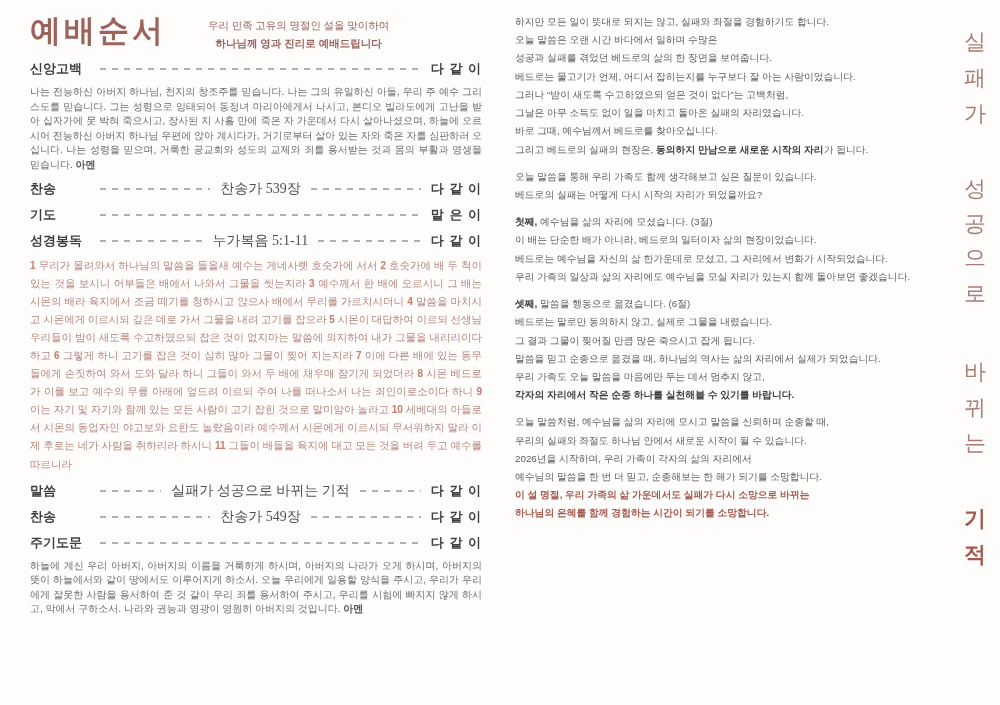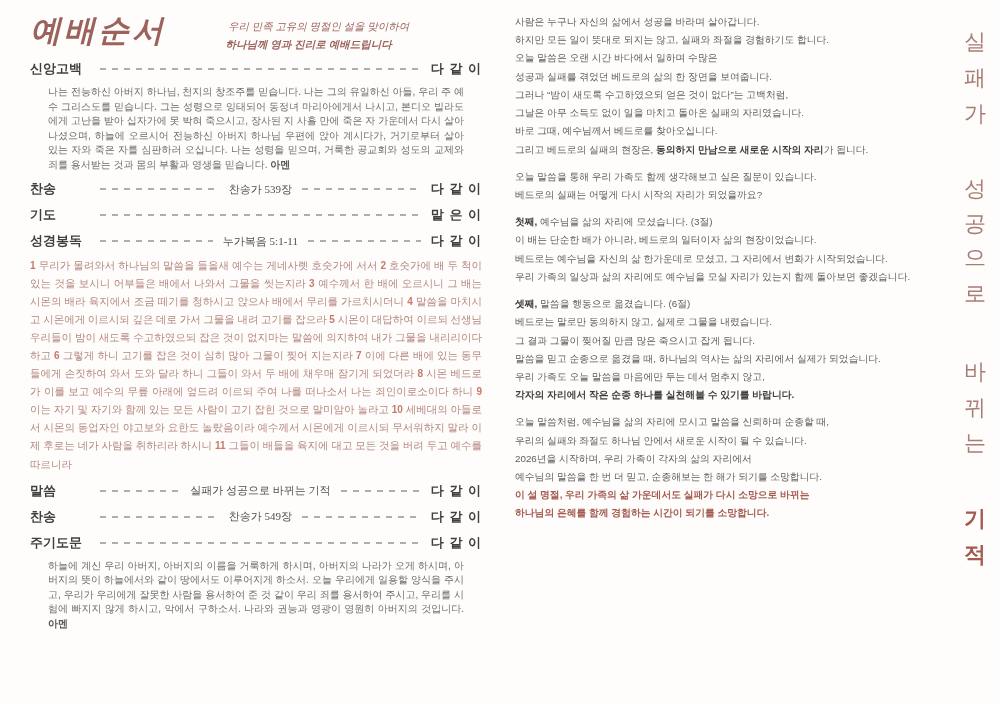--- a/index.html
+++ b/index.html
@@ -6,52 +6,52 @@
   html, body { margin: 0; padding: 0; }
   body {
     width: 1000px; height: 705px; overflow: hidden;
     background: #ffffff;
     font-family: "Liberation Sans", sans-serif;
   }
   .page { position: relative; width: 1000px; height: 705px; background: #fefdfc; }
 
   
   .left-col { position: absolute; left: 30px; top: 10px; width: 452px; }
-  .worship-header { display: flex; align-items: flex-end; margin-bottom: 4px; font-style: italic; }
+  .worship-header { display: flex; align-items: center; margin-bottom: 4px; }
   .main-title {
     font-family: "Liberation Serif", serif;
     font-size: 31px; font-weight: bold; letter-spacing: 3px;
     color: var(--accent);
   }
   .subtitle {
     margin-left: 42px; margin-top: 7px; text-align: center;
     font-size: 10.5px; line-height: 1.55; color: var(--accent);
   }
-  .subtitle .l1 { font-family: "Liberation Serif", serif; margin-left: 20px; }
+  .subtitle .l1 { font-family: "Liberation Serif", serif; }
   .subtitle .l2 { font-weight: bold; }
 
   .order-row {
     display: flex; align-items: center;
     margin: 8px 0 7px;
     font-size: 13px; font-weight: bold; color: var(--heading);
   }
   .order-label { width: 60px; text-align: justify; text-align-last: justify; }
   .order-right { letter-spacing: 1px; white-space: pre; }
   .dash-fill {
     flex: 1; height: 2px; margin: 0 10px; min-width: 30px;
     background-image: repeating-linear-gradient(to right, var(--dash) 0 6px, transparent 6px 12px);
   }
   .order-center {
     font-family: "Liberation Serif", serif;
-    font-weight: normal; font-size: 11px; color: #4f4f4f;
+    font-weight: normal; font-size: 14px; color: #4f4f4f;
   }
 
   .para {
     font-size: 10px; line-height: 1.45; color: #6b6b6b;
-    margin: 2px 18px 8px; text-align: justify;
+    margin: 2px 0 8px; text-align: justify;
   }
   .para .b { font-weight: bold; color: #555555; }
   .para.scripture {
     font-family: "Liberation Serif", serif;
     font-size: 10.5px; line-height: 1.72;
     color: var(--scripture); margin: 4px 0 8px;
   }
   .para.scripture .vnum {
     font-family: "Liberation Sans", sans-serif;
     font-weight: bold; font-size: 10px; color: var(--verse-number);
@@ -135,24 +135,24 @@
           <span class="order-label">주기도문</span>
           <span class="dash-fill"></span>
           <span class="order-right">다 같 이</span>
         </div>
         <div class="para lords-prayer"><span>하늘에 계신 우리 아버지, 아버지의 이름을 거룩하게 하시며, 아버지의 나라가 오게 하시며, 아버지의 뜻이 하늘에서와 같이 땅에서도 이루어지게 하소서. 오늘 우리에게 일용할 양식을 주시고, 우리가 우리에게 잘못한 사람을 용서하여 준 것 같이 우리 죄를 용서하여 주시고, 우리를 시험에 빠지지 않게 하시고, 악에서 구하소서. 나라와 권능과 영광이 영원히 아버지의 것입니다. </span><span class="b">아멘</span></div>
       </div>
   </div>
 
   <div class="sermon">
       <div class="sermon-para">
-        <div class="sermon-line"><span>사람은 누구나 자신의 삶에서 성공을 바라며 살아갑니다.</span></div>
         <div class="sermon-line"><span>하지만 모든 일이 뜻대로 되지는 않고, 실패와 좌절을 경험하기도 합니다.</span></div>
         <div class="sermon-line"><span>오늘 말씀은 오랜 시간 바다에서 일하며 수많은</span></div>
         <div class="sermon-line"><span>성공과 실패를 겪었던 베드로의 삶의 한 장면을 보여줍니다.</span></div>
+        <div class="sermon-line"><span>베드로는 물고기가 언제, 어디서 잡히는지를 누구보다 잘 아는 사람이었습니다.</span></div>
         <div class="sermon-line"><span>그러나 “밤이 새도록 수고하였으되 얻은 것이 없다”는 고백처럼,</span></div>
         <div class="sermon-line"><span>그날은 아무 소득도 없이 일을 마치고 돌아온 실패의 자리였습니다.</span></div>
         <div class="sermon-line"><span>바로 그때, 예수님께서 베드로를 찾아오십니다.</span></div>
         <div class="sermon-line"><span>그리고 베드로의 실패의 현장은, </span><span class="b ">동의하지 만남으로 새로운 시작의 자리</span><span>가 됩니다.</span></div>
       </div>
       <div class="sermon-para">
         <div class="sermon-line"><span>오늘 말씀을 통해 우리 가족도 함께 생각해보고 싶은 질문이 있습니다.</span></div>
         <div class="sermon-line"><span>베드로의 실패는 어떻게 다시 시작의 자리가 되었을까요?</span></div>
       </div>
       <div class="sermon-para">

